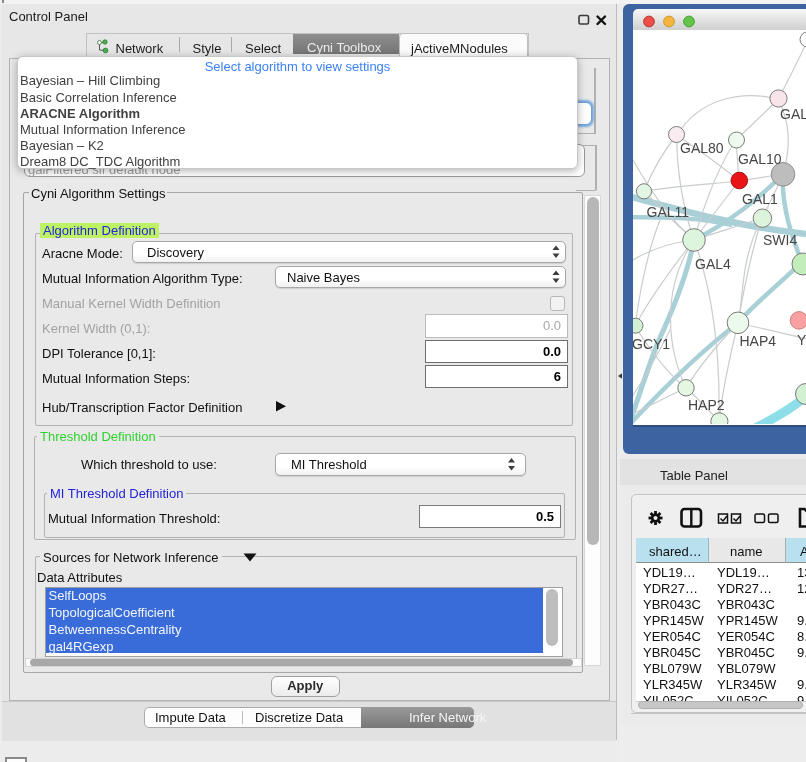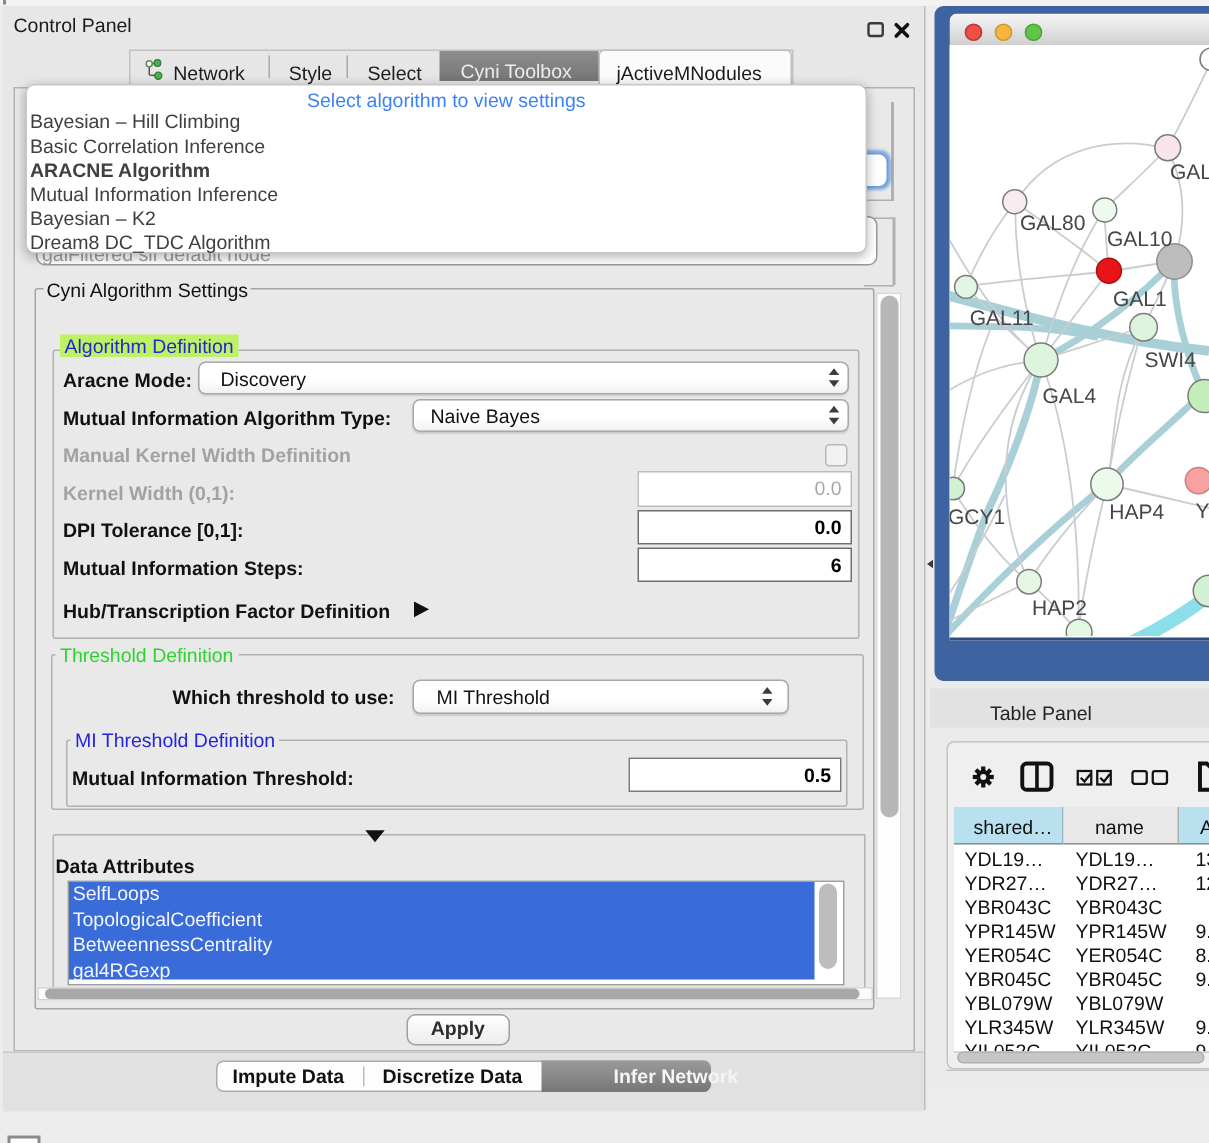--- a/index.html
+++ b/index.html
@@ -1,19 +1,19 @@
 <!DOCTYPE html>
 <html><head>
 <meta charset="utf-8">
 <style>
   html,body{margin:0;padding:0;}
   body{width:806px;height:762px;position:relative;background:#ececec;
        font-family:"Liberation Sans",sans-serif;overflow:hidden;}
   .abs{position:absolute;}
-  .b13{font-size:13px;font-weight:bold;color:#111;}
+  .b13{font-size:13px;font-weight:normal;color:#111;}
   .n13{font-size:13px;color:#111;}
   .combo{position:absolute;background:linear-gradient(#ffffff 60%,#f1f1f1);border:1px solid #a8a8a8;border-radius:5px;box-sizing:border-box;box-shadow:0 1px 1px rgba(0,0,0,.12);}
   .field{position:absolute;background:#fff;box-sizing:border-box;font-size:13px;text-align:right;padding-right:6px;line-height:22px;}
 </style>
 </head>
 <body>
 
 <div class="abs" style="left:0;top:0;width:806px;height:4px;background:#f2f2f2;"></div>
 <div class="abs" style="left:2px;top:0;width:2px;height:3px;background:#8a8a8a;"></div>
 
@@ -66,30 +66,31 @@
   <div class="field" style="left:423px;top:336px;width:143px;height:23px;border:1px solid #6e6e6e;color:#000;font-weight:bold;">0.0</div>
 
   <div class="abs b13" style="left:40px;top:367px;">Mutual Information Steps:</div>
   <div class="field" style="left:423px;top:361px;width:143px;height:23px;border:1px solid #6e6e6e;color:#000;font-weight:bold;">6</div>
 
   <div class="abs b13" style="left:40px;top:396px;">Hub/Transcription Factor Definition</div>
 
   <div class="abs" style="left:32px;top:432px;width:540px;height:102px;border:1px solid #b2b2b2;border-radius:2px;"></div>
   <div class="abs" style="left:35px;top:425px;background:#e9e9e9;padding:0 3px;font-size:13px;color:#2fd32f;">Threshold Definition</div>
 
-  <div class="abs b13" style="left:79px;top:453px;margin-left:34px;">Which threshold to use:</div>
+  <div class="abs b13" style="left:79px;top:453px;">Which threshold to use:</div>
   <div class="combo" style="left:273px;top:449px;width:251px;height:23px;"></div>
   <div class="abs n13" style="left:289px;top:453px;">MI Threshold</div>
 
   <div class="abs" style="left:42px;top:489px;width:519px;height:43px;border:1px solid #b2b2b2;border-radius:2px;"></div>
   <div class="abs" style="left:45px;top:482px;background:#e9e9e9;padding:0 3px;font-size:13px;color:#2424d8;">MI Threshold Definition</div>
   <div class="abs b13" style="left:46px;top:507px;">Mutual Information Threshold:</div>
   <div class="field" style="left:417px;top:501px;width:142px;height:23px;border:1px solid #7a7a7a;color:#000;font-weight:bold;">0.5</div>
 
   <div class="abs" style="left:33px;top:552px;width:540px;height:104px;border:1px solid #b2b2b2;border-top-left-radius:2px;"></div>
+  <div class="abs n13" style="left:38px;top:546px;background:#e9e9e9;padding:0 3px;">Sources for Network Inference</div>
   <div class="abs b13" style="left:35px;top:566px;">Data Attributes</div>
 
   <div class="abs" style="left:42.5px;top:583px;width:518px;height:70px;background:#fff;border:1px solid #9e9e9e;box-sizing:border-box;"></div>
   <div class="abs" style="left:43.5px;top:584px;width:497px;height:65px;background:#3a6cd9;"></div>
   <div class="abs" style="left:46.5px;top:582.5px;color:#f2f5fb;font-size:13px;line-height:17px;">SelfLoops<br>TopologicalCoefficient<br>BetweennessCentrality<br>gal4RGexp</div>
   <div class="abs" style="left:543.5px;top:585px;width:12px;height:57px;background:#bdbdbd;border-radius:6px;"></div>
 
   <div class="abs" style="left:23px;top:653.5px;width:557px;height:9px;background:#fbfbfb;border:1px solid #d5d5d5;box-sizing:border-box;"></div>
   <div class="abs" style="left:28px;top:654.5px;width:543px;height:7px;background:#a8a8a8;border-radius:4px;"></div>
 

